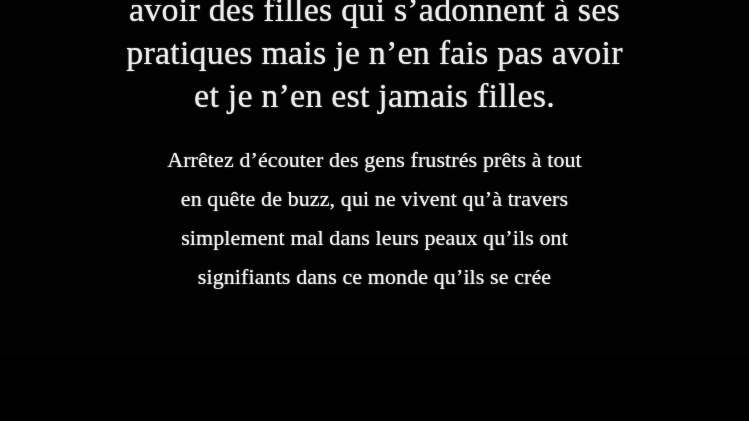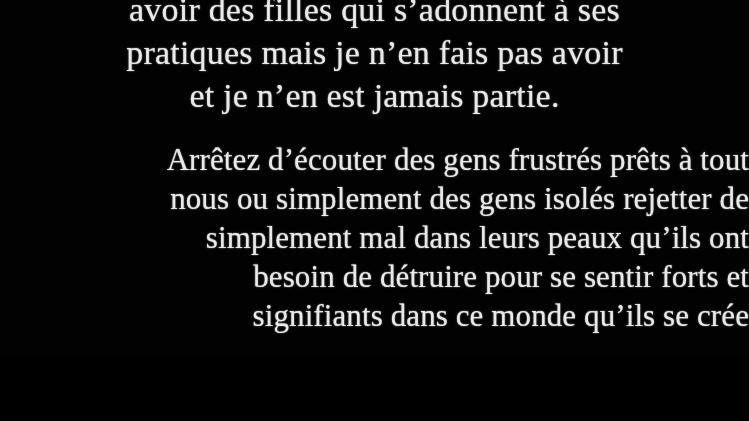--- a/index.html
+++ b/index.html
@@ -26,43 +26,41 @@
     text-shadow: 0 0 2px rgba(235,235,235,0.55), 0 0 1px rgba(255,255,255,0.35);
     -webkit-font-smoothing: antialiased;
   }
   .para1 {
     font-size: 34px;
     line-height: 43px;
     letter-spacing: 0.2px;
   }
   .para2 {
     margin-top: 23px;
-    font-size: 31px;
+    font-size: 22px;
     line-height: 39px;
     letter-spacing: 0.1px;
-    text-align: right;
   }
   .line {
     white-space: nowrap;
   }
 </style>
 </head>
 <body>
 
 <div class="screen">
   <div class="text-stack">
 
     <div class="para1">
       <div class="line">avoir des filles qui s’adonnent à ses</div>
       <div class="line">pratiques mais je n’en fais pas avoir</div>
-      <div class="line">et je n’en est jamais partie.</div>
+      <div class="line">et je n’en est jamais filles.</div>
     </div>
 
     <div class="para2">
       <div class="line">Arrêtez d’écouter des gens frustrés prêts à tout</div>
-      <div class="line">nous ou simplement des gens isolés rejetter de</div>
+      <div class="line">en quête de buzz, qui ne vivent qu’à travers</div>
       <div class="line">simplement mal dans leurs peaux qu’ils ont</div>
-      <div class="line">besoin de détruire pour se sentir forts et</div>
       <div class="line">signifiants dans ce monde qu’ils se crée</div>
     </div>
 
   </div>
 </div>
 
 </body></html>

